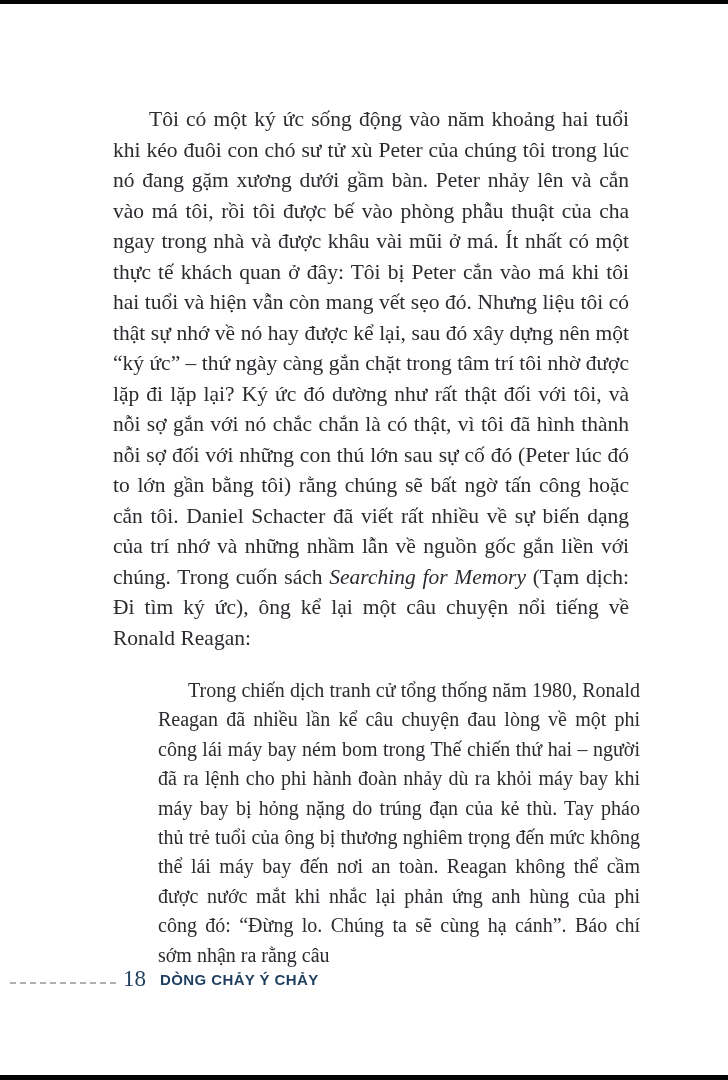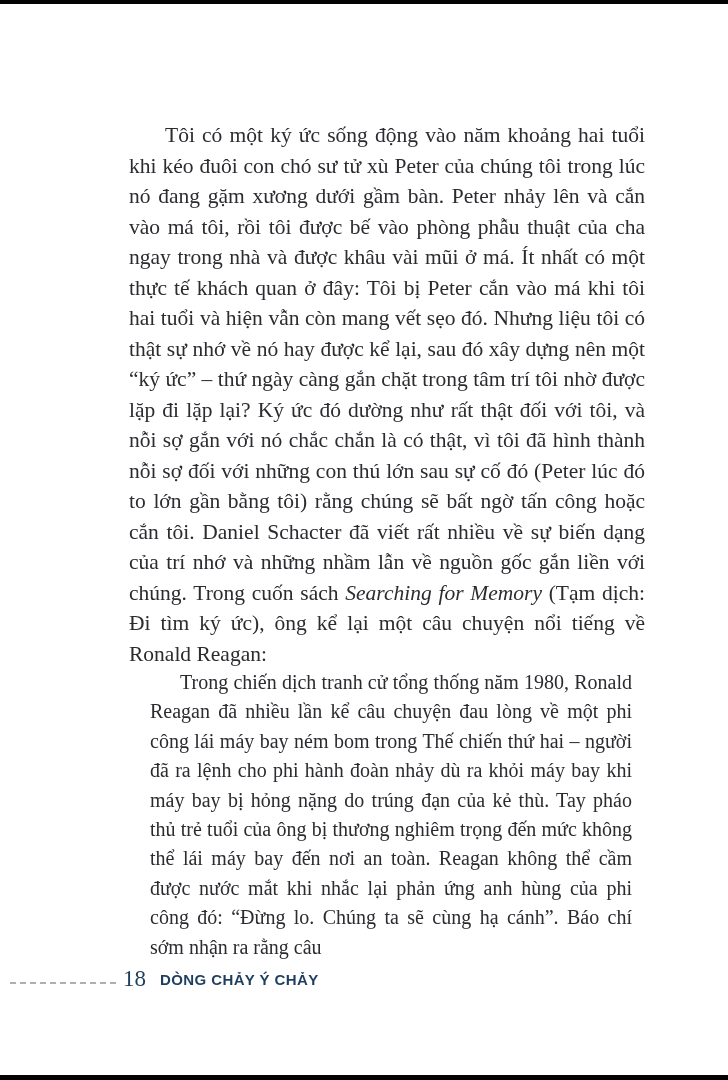--- a/index.html
+++ b/index.html
@@ -25,36 +25,36 @@
     position: absolute;
     top: 1075px; left: 0;
     width: 728px; height: 5px;
     background: #030303;
   }
   .main-paragraph {
     position: absolute;
     left: 113px;
     top: 104px;
     width: 516px;
-    margin: 16px;
+    margin: 0;
     font-size: 21.5px;
     line-height: 30.5px;
     color: #2b2b30;
     text-align: justify;
     text-indent: 36px;
   }
   .main-paragraph i {
     font-style: italic;
   }
   .block-quote {
     position: absolute;
     left: 146px;
     top: 664px;
     width: 482px;
-    margin: 4px;
+    margin: 12px;
     font-size: 20px;
     line-height: 29.4px;
     color: #2b2b30;
     text-align: justify;
     text-indent: 30px;
   }
   .footer {
     position: absolute;
     left: 8px;
     top: 964px;

